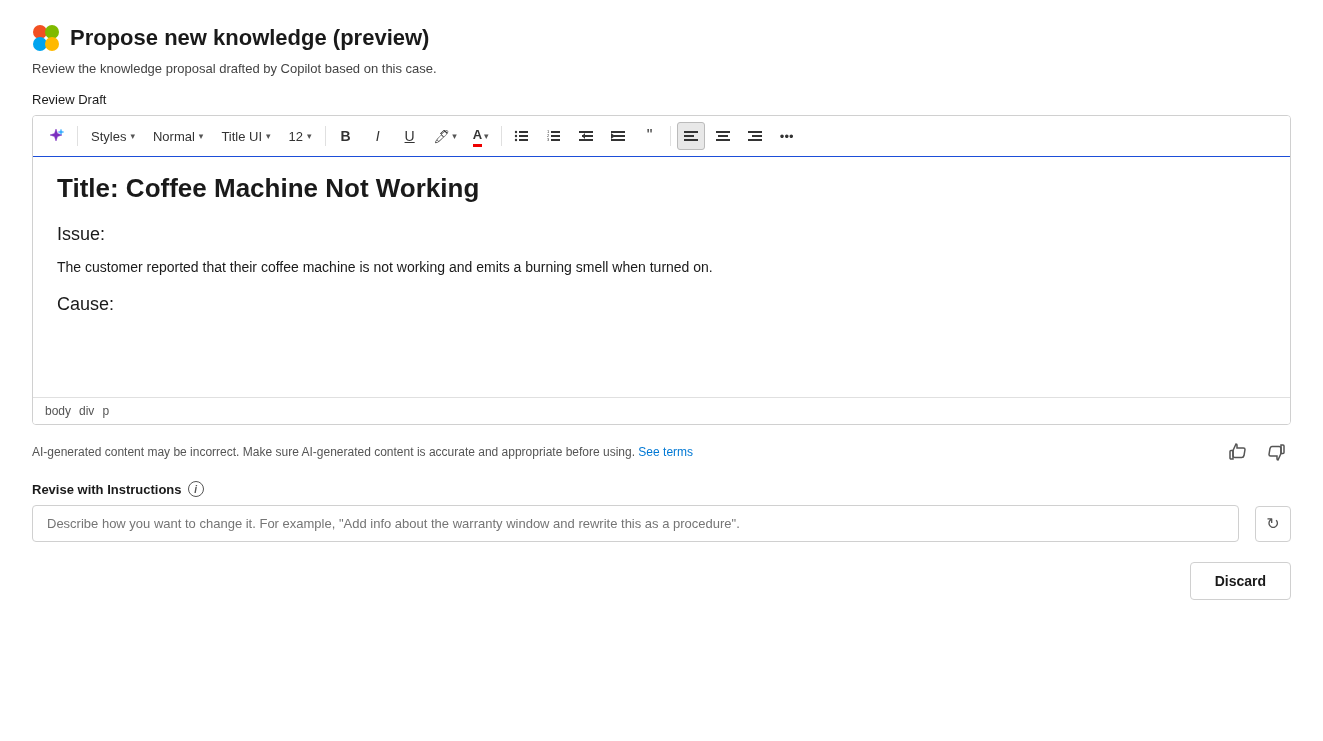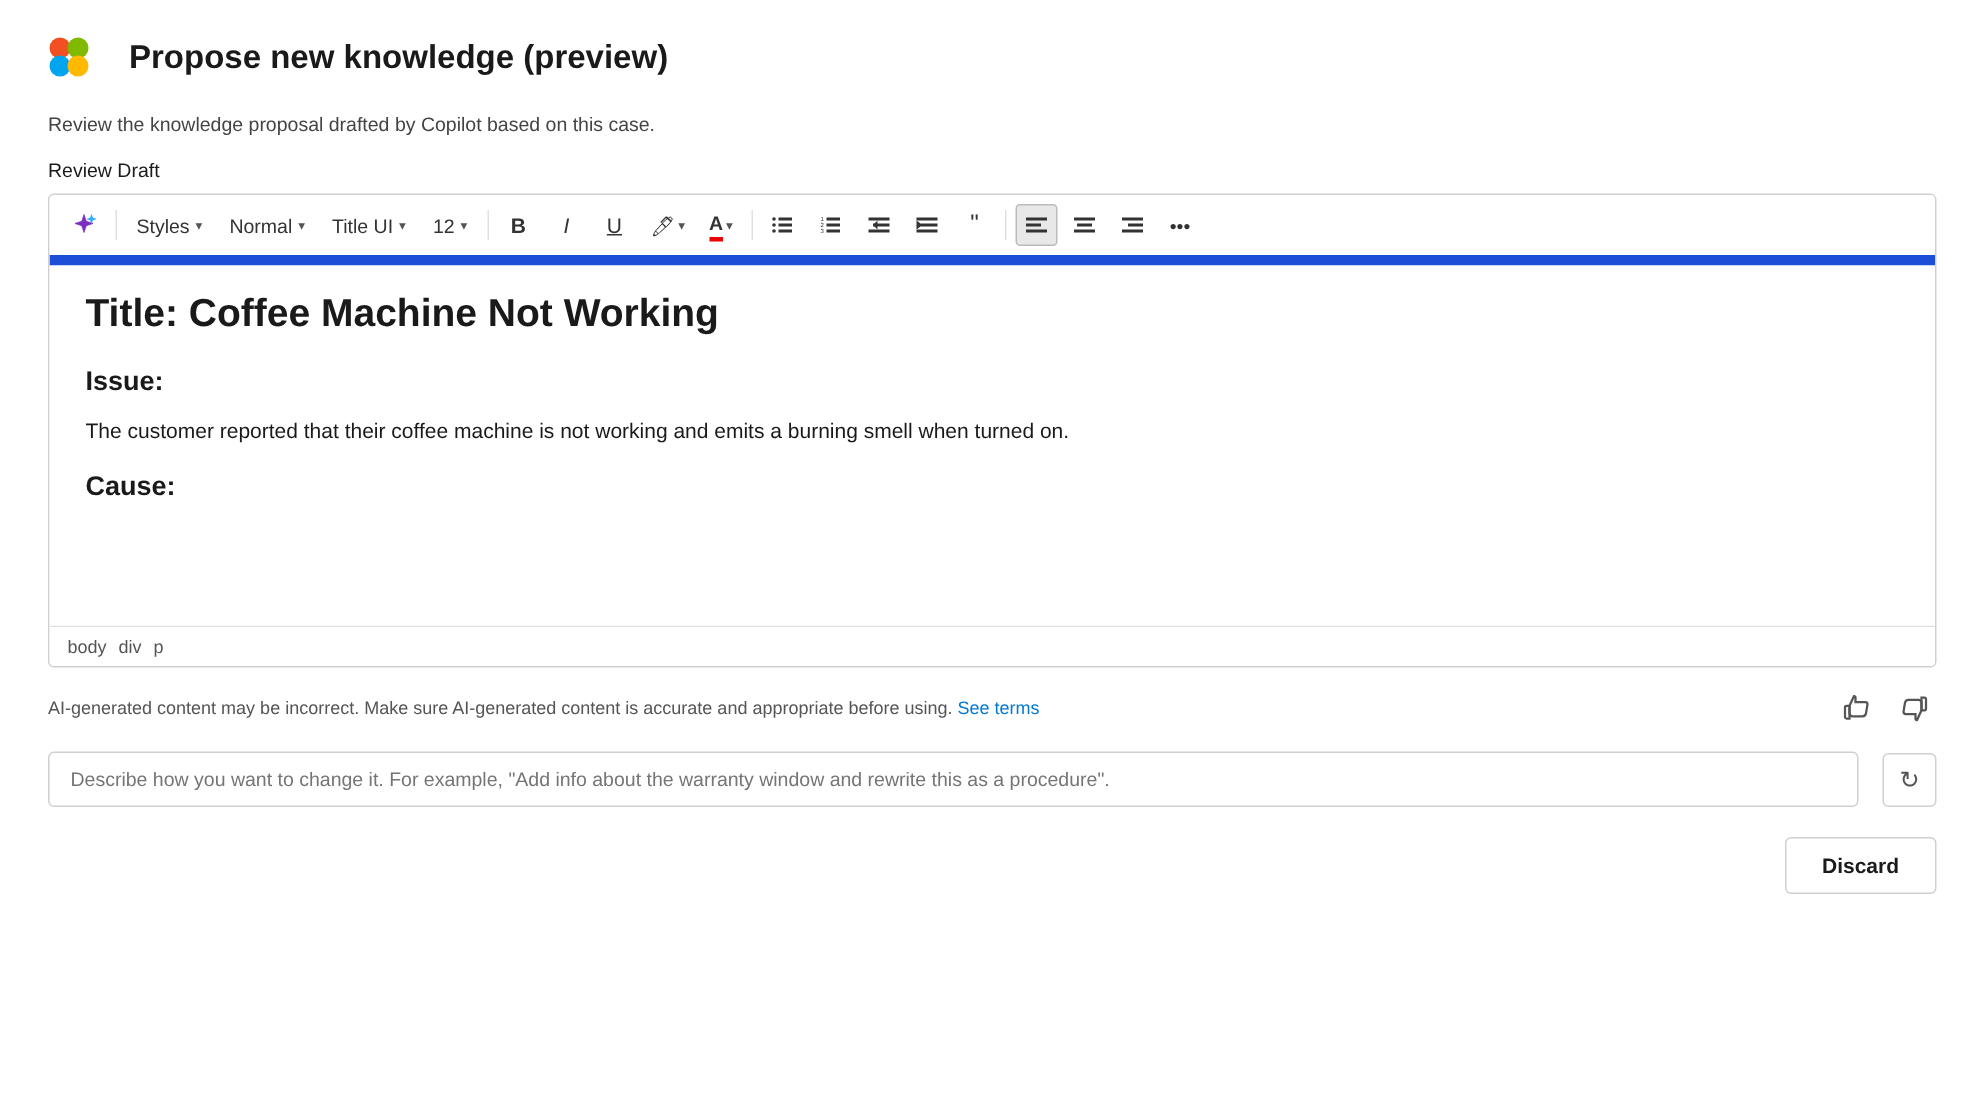--- a/index.html
+++ b/index.html
@@ -8,22 +8,22 @@
       background: #fff;
       color: #1a1a1a;
       padding: 24px 32px;
       width: 1323px;
       min-height: 741px;
     }
 
     .page-header {
       display: flex;
       align-items: center;
-      gap: 26px;
-      margin-bottom: 23px;
+      gap: 10px;
+      margin-bottom: 9px;
     }
 
     .copilot-icon {
       width: 28px;
       height: 28px;
       flex-shrink: 0;
     }
 
     .page-title {
       font-size: 22px;
@@ -49,21 +49,21 @@
       border-radius: 4px;
       overflow: hidden;
       margin-bottom: 0;
     }
 
     .toolbar {
       display: flex;
       align-items: center;
       gap: 4px;
       padding: 6px 8px;
-      border-bottom: 7px solid #1d4ed8;
+      border-bottom: 1px solid #1d4ed8;
       background: #fff;
       flex-wrap: nowrap;
       overflow: hidden;
     }
 
     .toolbar-btn {
       display: flex;
       align-items: center;
       justify-content: center;
       border: 1px solid transparent;
@@ -141,21 +141,21 @@
 
     .editor-title {
       font-size: 26px;
       font-weight: 700;
       margin-bottom: 20px;
       color: #1a1a1a;
     }
 
     .editor-section-heading {
       font-size: 18px;
-      font-weight: 700;
+      font-weight: 400;
       margin-bottom: 12px;
       color: #1a1a1a;
     }
 
     .editor-paragraph {
       font-size: 14px;
       color: #1a1a1a;
       margin-bottom: 16px;
       line-height: 1.5;
     }
@@ -500,20 +500,26 @@
     <button class="feedback-btn" title="Not helpful">
       <svg width="22" height="22" viewBox="0 0 22 22" fill="none" xmlns="http://www.w3.org/2000/svg">
         <path d="M16 12.5V4H18C18.55 4 19 4.45 19 5V11.5C19 12.05 18.55 12.5 18 12.5H16Z" stroke="#555" stroke-width="1.5" fill="none"></path>
         <path d="M16 12.5L13 19C12.45 19 12 18.55 12 18V15H5.5C4.67 15 4 14.33 4 13.5L5 7.5C5.22 6.37 6.18 5.5 7.33 5.5H14C15.1 5.5 16 6.4 16 7.5V12.5Z" stroke="#555" stroke-width="1.5" fill="none"></path>
       </svg>
     </button>
   </div>
 </div>
 
 <div class="revise-section">
+  <div class="revise-label">
+    <span>Revise with Instructions</span>
+    <span class="info-icon">
+      <span>i</span>
+    </span>
+  </div>
   <div class="revise-input-row">
     <input class="revise-input" type="text" placeholder="Describe how you want to change it. For example, &quot;Add info about the warranty window and rewrite this as a procedure&quot;." style="">
     <button class="revise-refresh-btn" title="Refresh">
       <span style="font-size:16px;">↻</span>
     </button>
   </div>
 </div>
 
 <div class="action-buttons">
   <button class="btn-secondary">Discard</button>

